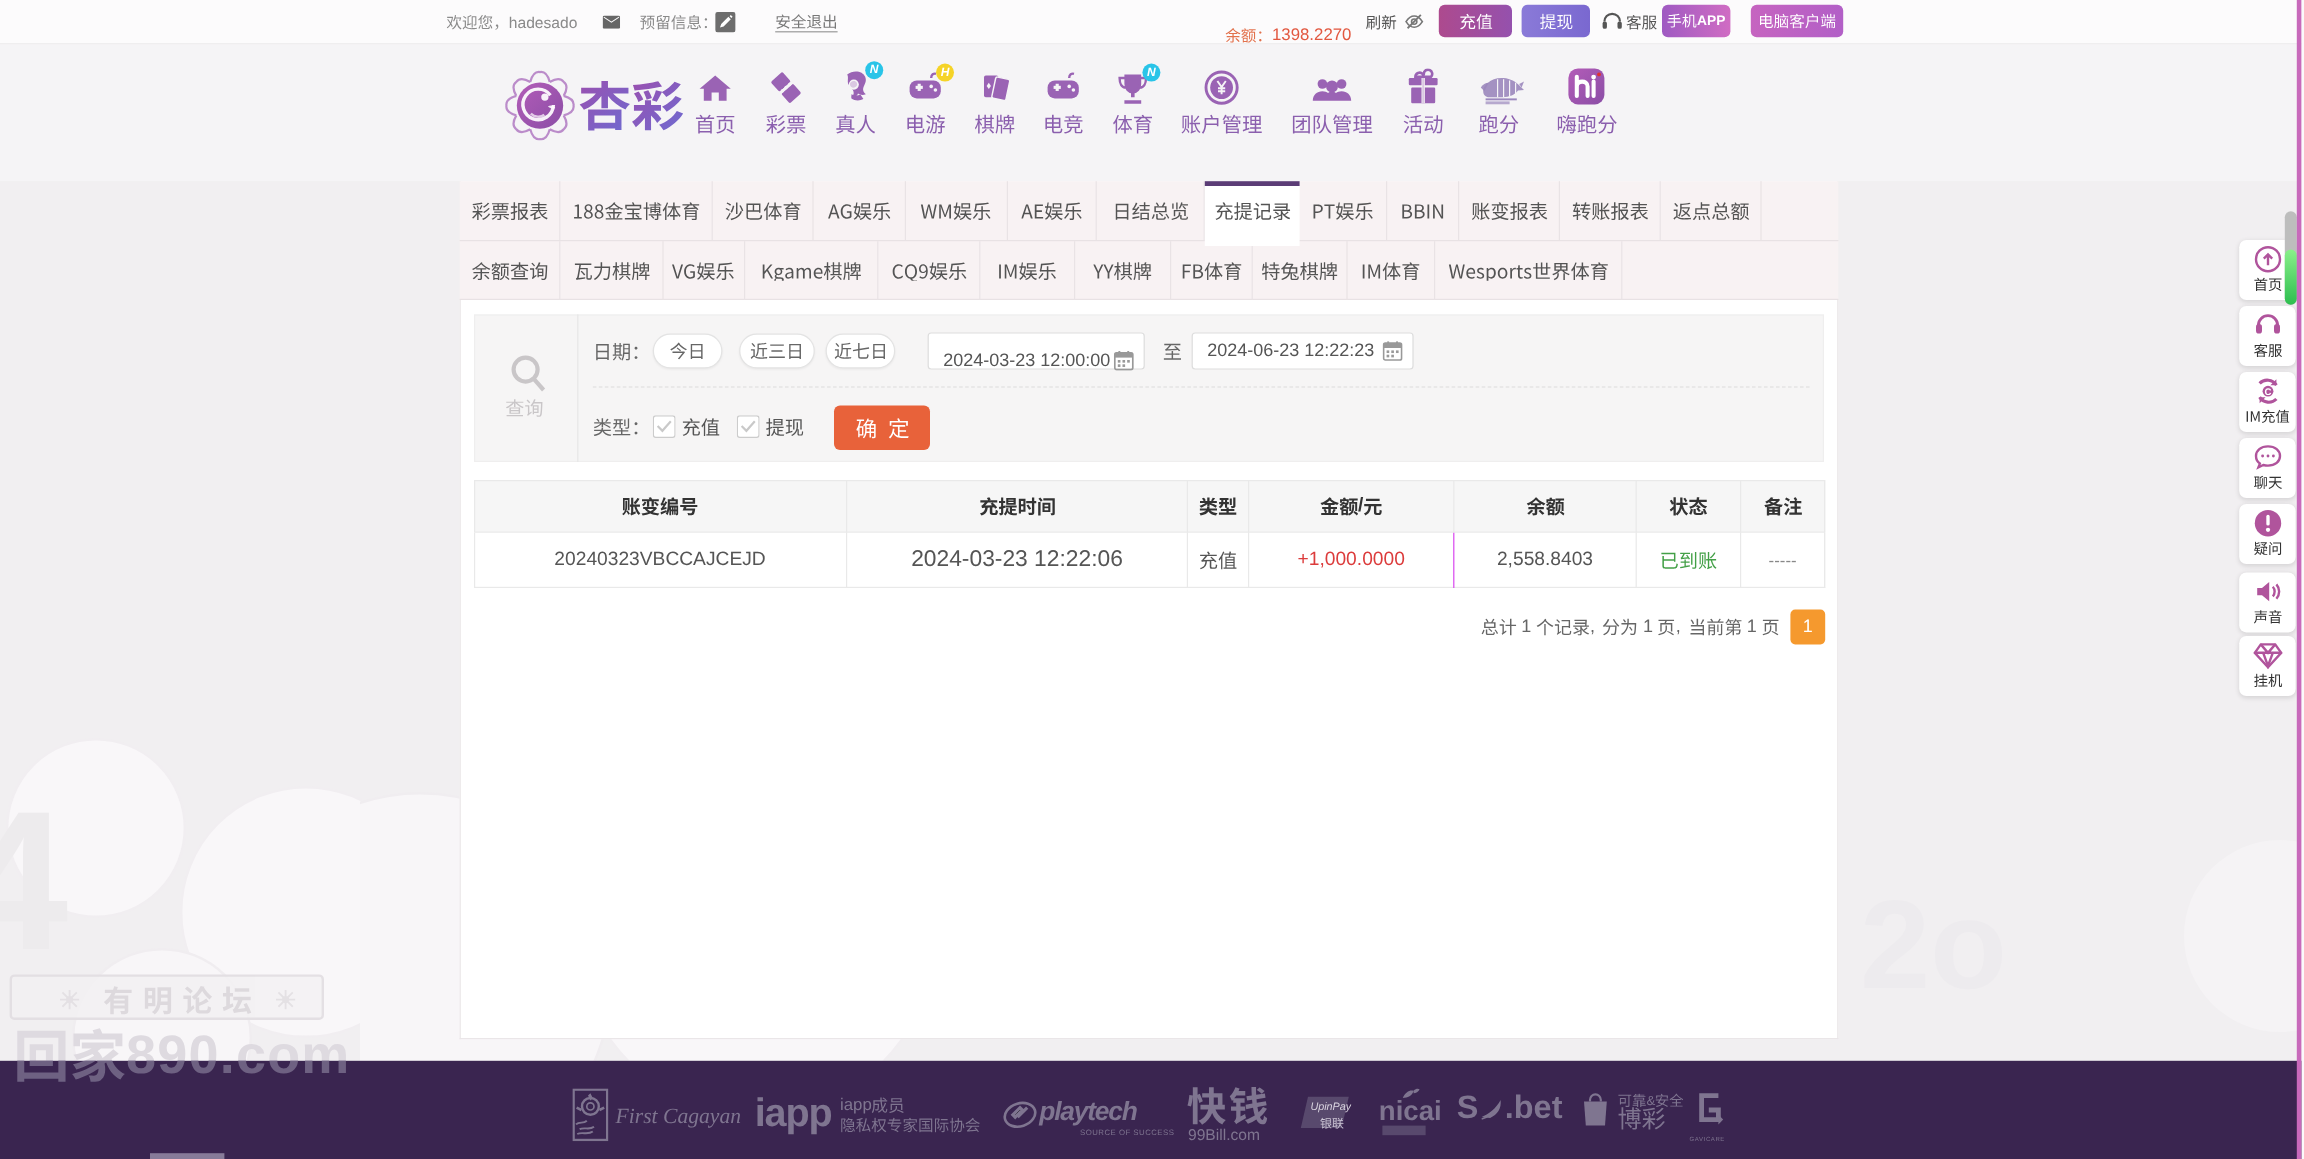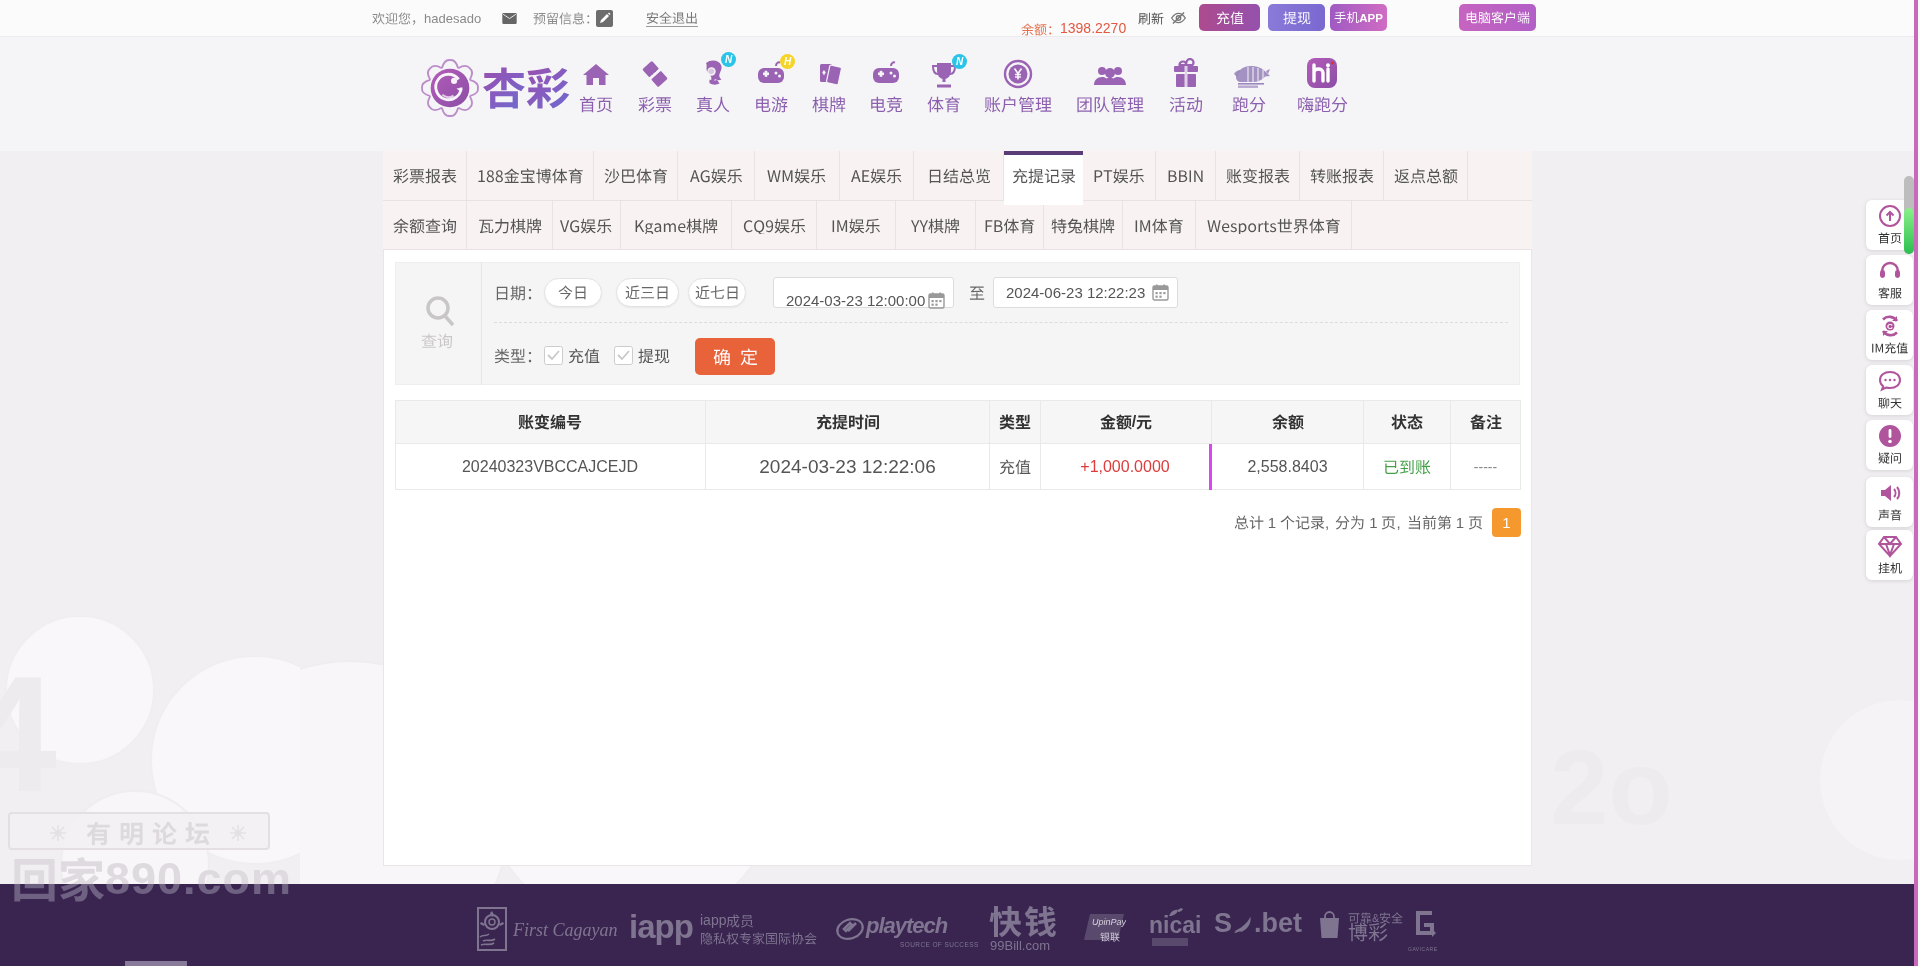--- a/index.html
+++ b/index.html
@@ -296,21 +296,21 @@
     </svg>
   </div>
 <div class="abs" style="left:1355px;top:0px;height:36px;display:flex;align-items:center;">
     <svg class="t " style="width:26.0px;height:13px;" viewBox="0 -220 500 250">
       <g fill="#555">
         <use href="#g5ba2" x="0"></use>
         <use href="#g670d" x="250"></use>
       </g>
     </svg>
   </div>
-<div class="abs" style="left:1330px;top:4px;height:27px;display:flex;align-items:flex-end;">
+<div class="abs" style="left:1385px;top:4px;height:27px;display:flex;align-items:flex-end;">
     <div style="width:57px;height:27px;border-radius:5px;background:linear-gradient(90deg,#9f5ac2,#d06cc3);display:flex;align-items:center;justify-content:center">
       <svg class="t " style="width:25.0px;height:12.5px;" viewBox="0 -220 500 250">
         <g fill="#fff">
           <use href="#g624b" x="0"></use>
           <use href="#g673a" x="250"></use>
         </g>
       </svg>
       <span style="color:#fff;font-size:11.5px;font-weight:bold">APP</span>
     </div>
   </div>
@@ -1016,21 +1016,21 @@
     <span style="font-size:19px;color:#555">2024-03-23 12:22:06</span>
   </div>
 <div class="abs" style="left:990px;top:444px;width:51px;height:46px;display:flex;align-items:center;justify-content:center;border-right:1px solid #e9e9e9">
     <svg class="t " style="width:32.0px;height:16px;" viewBox="0 -220 500 250">
       <g fill="#555">
         <use href="#g5145" x="0"></use>
         <use href="#g503c" x="250"></use>
       </g>
     </svg>
   </div>
-<div class="abs" style="left:1041px;top:444px;width:171px;height:46px;display:flex;align-items:center;justify-content:center;border-right:3px solid #d946ef">
+<div class="abs" style="left:1041px;top:444px;width:171px;height:46px;display:flex;align-items:center;justify-content:center;border-right:1px solid #d946ef">
     <span style="font-size:16px;color:#dc3c3c">+1,000.0000</span>
   </div>
 <div class="abs" style="left:1212px;top:444px;width:152px;height:46px;display:flex;align-items:center;justify-content:center;border-right:1px solid #e9e9e9">
     <span style="font-size:16px;color:#555">2,558.8403</span>
   </div>
 <div class="abs" style="left:1364px;top:444px;width:87px;height:46px;display:flex;align-items:center;justify-content:center;border-right:1px solid #e9e9e9">
     <svg class="t " style="width:48.0px;height:16px;" viewBox="0 -220 750 250">
       <g fill="#43a047">
         <use href="#g5df2" x="0"></use>
         <use href="#g5230" x="250"></use>

